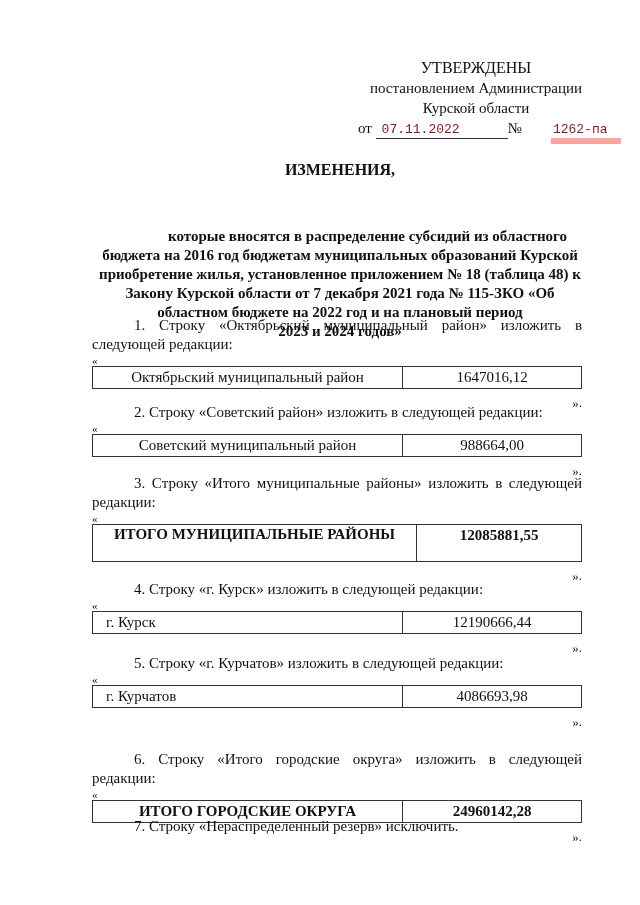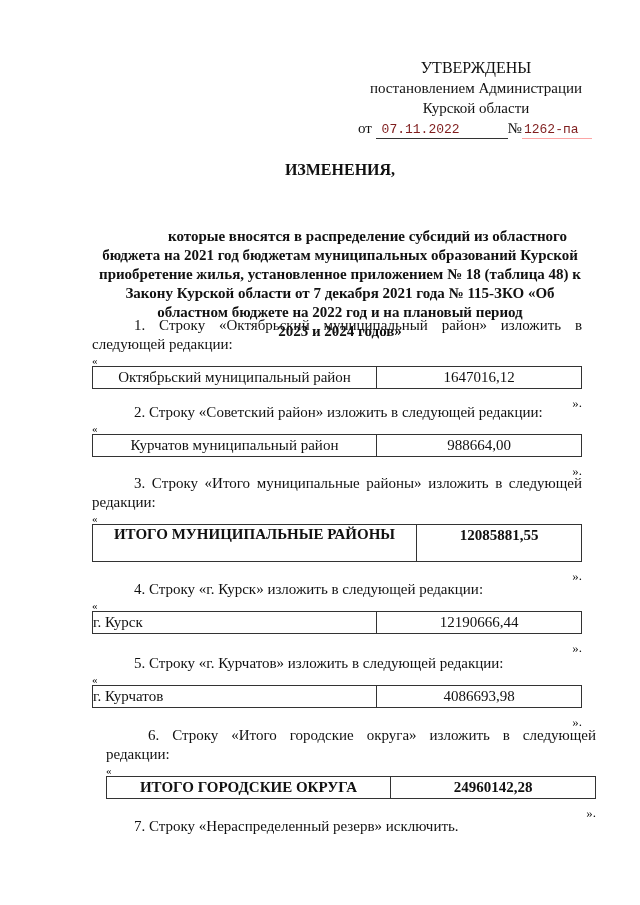--- a/index.html
+++ b/index.html
@@ -10,39 +10,39 @@
   }
   .approval {
     position: absolute; left: 356px; top: 58px; width: 240px;
     text-align: center; font-size: 15px; line-height: 20px;
   }
   .approval .title { font-size: 16px; }
   .approval .dateline { text-align: left; padding-left: 2px; white-space: nowrap; }
   .mono { font-family: "Liberation Mono", "DejaVu Sans Mono", monospace; font-size: 13px; text-decoration: underline; color: #7f1d1d; }
   .date-field { display: inline-block; width: 132px; border-bottom: 1px solid #333; line-height: 16px; }
   .date-field span { text-decoration: none; }
-  .num-field { display: inline-block; width: 70px; border-bottom: 1px solid #fca5a5; line-height: 16px; }
+  .num-field { display: inline-block; width: 70px; border-bottom: 6px solid #fca5a5; line-height: 16px; margin-left: 29px; }
 
   .heading {
     position: absolute; left: 90px; top: 160px; width: 500px;
     text-align: center; font-weight: bold; font-size: 15px; line-height: 19px;
   }
   .heading .h-title { font-size: 16px; margin-bottom: 8px; }
   .heading .h-first { padding-left: 55px; margin-top: 48px; }
 
   .section { position: absolute; left: 92px; width: 490px; font-size: 15px; line-height: 19px; }
   .para { text-indent: 42px; text-align: justify; }
   .quote-open { font-size: 11px; line-height: 12px; height: 12px; }
   .quote-close { text-align: right; font-size: 13px; line-height: 16px; margin-top: 6px; }
   table.row-table {
     border-collapse: collapse; width: 490px; table-layout: fixed;
     font-size: 15px;
   }
   table.row-table td {
-    border: 1px solid #333; padding: 1px 0; height: 17px; vertical-align: top;
+    border: 1px solid #333; padding: 1px 13px; height: 17px; vertical-align: top;
   }
   table.row-table td.c1 { width: 283px; text-align: center; }
   table.row-table td.c2 { text-align: center; }
   table.row-table td.left { text-align: left; }
   table.row-table.bold td { font-weight: bold; }
 </style>
 </head>
 <body>
 
 <div class="approval">
@@ -51,21 +51,21 @@
   <div>Курской области</div>
   <div class="dateline">
     <span>от</span>
     <span class="date-field"><span class="mono" style="text-decoration:none;padding-left:6px;">07.11.2022</span></span><span>№</span><span class="num-field"><span class="mono" style="text-decoration:none;padding-left:2px;">1262-па</span></span>
   </div>
 </div>
 
 <div class="heading">
   <div class="h-title">ИЗМЕНЕНИЯ,</div>
   <div class="h-first">которые вносятся в распределение субсидий из областного</div>
-  <div>бюджета на 2021 год бюджетам муниципальных образований Курской</div>
+  <div>бюджета на 2016 год бюджетам муниципальных образований Курской</div>
   <div>приобретение жилья, установленное приложением № 18 (таблица 48) к</div>
   <div>Закону Курской области от 7 декабря 2021 года № 115-ЗКО «Об</div>
   <div>областном бюджете на 2022 год и  на плановый период</div>
   <div>2023 и 2024 годов»</div>
 </div>
 
 <div class="section" style="top:316px;">
   <div class="para">1. Строку «Октябрьский муниципальный район» изложить в следующей редакции:</div>
   <div class="quote-open">«</div>
   <table class="row-table">
@@ -78,21 +78,21 @@
     </table>
   <div class="quote-close">».</div>
 </div>
 
 <div class="section" style="top:403px;">
   <div class="para">2. Строку «Советский район» изложить в следующей редакции:</div>
   <div class="quote-open">«</div>
   <table class="row-table">
     <tbody>
         <tr>
-      <td class="c1">Курчатов муниципальный район</td>
+      <td class="c1">Советский муниципальный район</td>
       <td class="c2">988664,00</td>
     </tr>
   </tbody>
     </table>
   <div class="quote-close">».</div>
 </div>
 
 <div class="section" style="top:474px;">
   <div class="para">3. Строку «Итого муниципальные районы» изложить в следующей редакции:</div>
   <div class="quote-open">«</div>
@@ -128,21 +128,21 @@
     <tbody>
         <tr>
       <td class="c1 left">г. Курчатов</td>
       <td class="c2">4086693,98</td>
     </tr>
   </tbody>
     </table>
   <div class="quote-close">».</div>
 </div>
 
-<div class="section" style="top:726px;margin-left:14px;">
+<div class="section" style="top:750px;">
   <div class="para">6. Строку «Итого городские округа» изложить в следующей редакции:</div>
   <div class="quote-open">«</div>
   <table class="row-table bold">
     <tbody>
         <tr>
       <td class="c1">ИТОГО ГОРОДСКИЕ ОКРУГА</td>
       <td class="c2">24960142,28</td>
     </tr>
   </tbody>
     </table>

